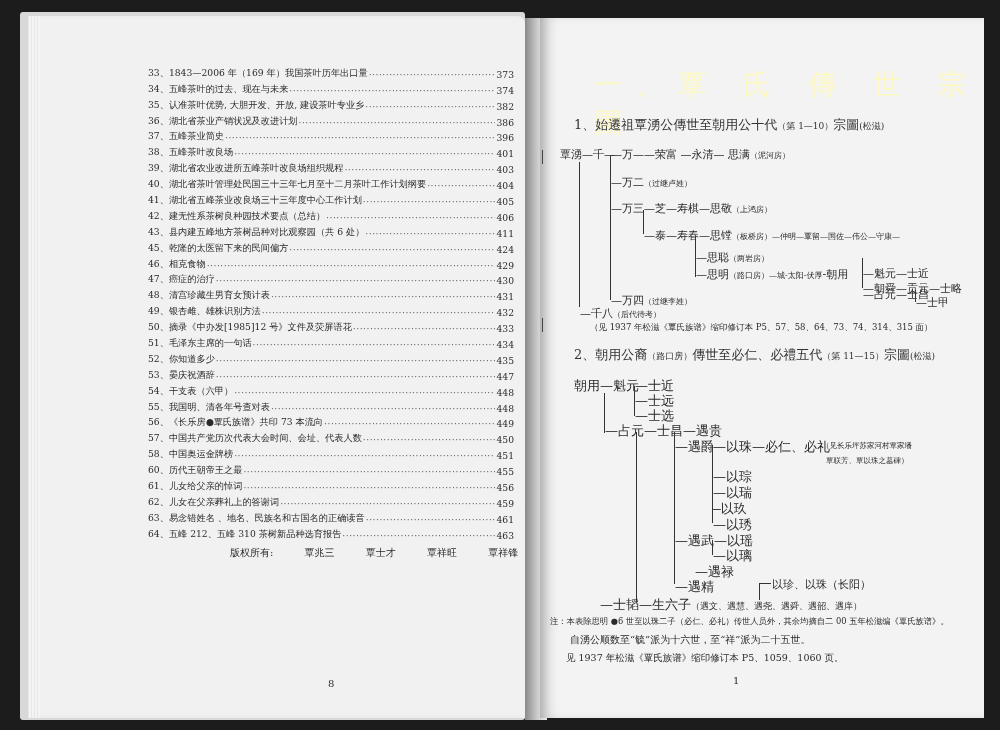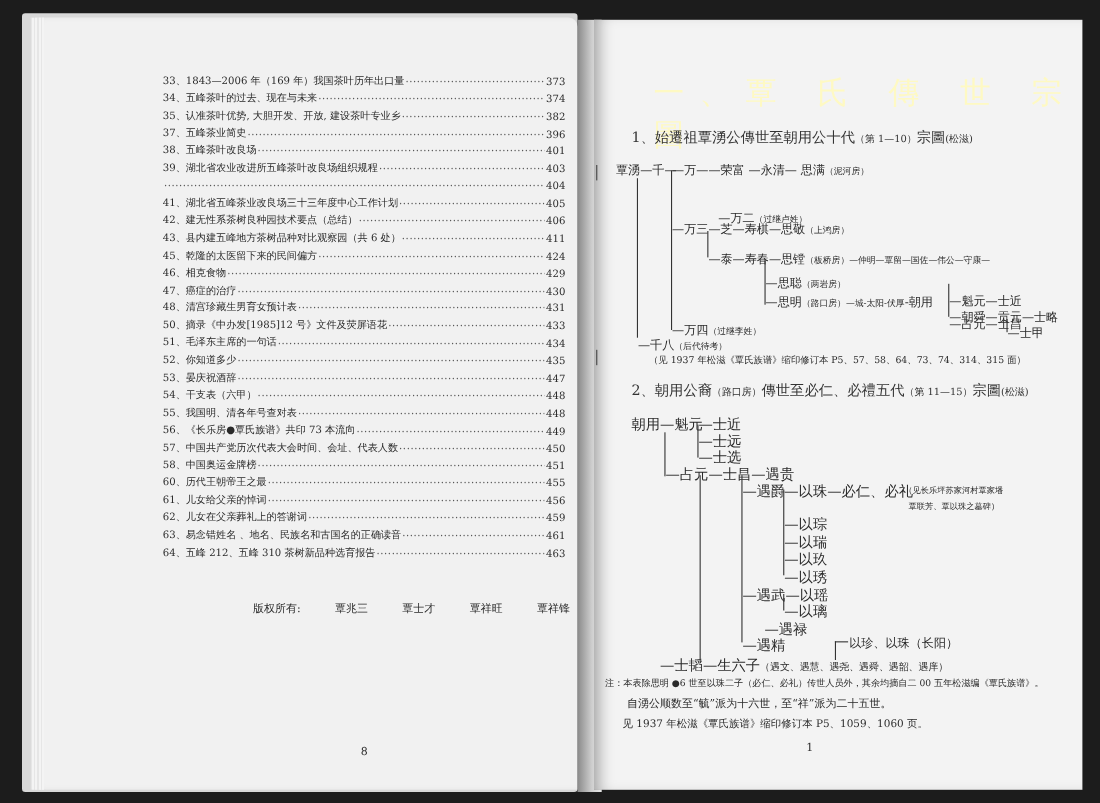--- a/index.html
+++ b/index.html
@@ -49,35 +49,41 @@
       <span class="t">34、五峰茶叶的过去、现在与未来</span>
       <span class="dots"></span>
       <span class="p">374</span>
     </div>
     <div class="toc-row">
       <span class="t">35、认准茶叶优势, 大胆开发、开放, 建设茶叶专业乡</span>
       <span class="dots"></span>
       <span class="p">382</span>
     </div>
     <div class="toc-row">
+      <span class="t">36、湖北省茶业产销状况及改进计划</span>
+      <span class="dots"></span>
+      <span class="p">386</span>
+    </div>
+    <div class="toc-row">
       <span class="t">37、五峰茶业简史</span>
       <span class="dots"></span>
       <span class="p">396</span>
     </div>
     <div class="toc-row">
       <span class="t">38、五峰茶叶改良场</span>
       <span class="dots"></span>
       <span class="p">401</span>
     </div>
     <div class="toc-row">
       <span class="t">39、湖北省农业改进所五峰茶叶改良场组织规程</span>
       <span class="dots"></span>
       <span class="p">403</span>
     </div>
     <div class="toc-row">
+      <span class="t">40、湖北省茶叶管理处民国三十三年七月至十二月茶叶工作计划纲要</span>
       <span class="dots"></span>
       <span class="p">404</span>
     </div>
     <div class="toc-row">
       <span class="t">41、湖北省五峰茶业改良场三十三年度中心工作计划</span>
       <span class="dots"></span>
       <span class="p">405</span>
     </div>
     <div class="toc-row">
       <span class="t">42、建无性系茶树良种园技术要点（总结）</span>
@@ -101,20 +107,25 @@
     </div>
     <div class="toc-row">
       <span class="t">47、癌症的治疗</span>
       <span class="dots"></span>
       <span class="p">430</span>
     </div>
     <div class="toc-row">
       <span class="t">48、清宫珍藏生男育女预计表</span>
       <span class="dots"></span>
       <span class="p">431</span>
+    </div>
+    <div class="toc-row">
+      <span class="t">49、银杏雌、雄株识别方法</span>
+      <span class="dots"></span>
+      <span class="p">432</span>
     </div>
     <div class="toc-row">
       <span class="t">50、摘录《中办发[1985]12 号》文件及荧屏语花</span>
       <span class="dots"></span>
       <span class="p">433</span>
     </div>
     <div class="toc-row">
       <span class="t">51、毛泽东主席的一句话</span>
       <span class="dots"></span>
       <span class="p">434</span>
@@ -196,21 +207,21 @@
   <span>1、始遷祖覃湧公傳世至朝用公十代</span><small>（第 1—10）</small><span>宗圖</span><small>(松滋)</small>
 </div>
 
 <div class="mark" style="left:542px;top:150px;height:14px;"></div>
 <div class="mark" style="left:542px;top:318px;height:14px;"></div>
 
 <div class="t1" style="left:560px;top:147px;"><span>覃湧</span>—<span>千</span>—</div>
 <div class="ln" style="left:579px;top:162px;width:1px;height:145px;"></div>
 <div class="ln" style="left:610px;top:155px;width:1px;height:145px;"></div>
 <div class="t1" style="left:611px;top:147px;">—<span>万</span>——<span>荣富</span> —<span>永清</span>— <span>思满</span><small>（泥河房）</small></div>
-<div class="t1" style="left:611px;top:191px;margin-left:42px;">—<span>万二</span><small>（过继卢姓）</small></div>
+<div class="t1" style="left:611px;top:175px;">—<span>万二</span><small>（过继卢姓）</small></div>
 <div class="t1" style="left:611px;top:201px;">—<span>万三</span>—<span>芝</span>—<span>寿棋</span>—<span>思敬</span><small>（上鸿房）</small></div>
 <div class="ln" style="left:643px;top:210px;width:1px;height:24px;"></div>
 <div class="t1" style="left:644px;top:228px;">—<span>泰</span>—<span>寿春</span>—<span>思镗</span><small>（板桥房）</small><small>—仲明—覃留—国佐—伟公—守康—</small></div>
 <div class="ln" style="left:695px;top:237px;width:1px;height:40px;"></div>
 <div class="t1" style="left:696px;top:250px;">—<span>思聪</span><small>（两岩房）</small></div>
 <div class="t1" style="left:696px;top:267px;">—<span>思明</span><small>（路口房）</small><small>—城-太阳-伏厚</small>-<span>朝用</span></div>
 <div class="ln" style="left:862px;top:258px;width:1px;height:30px;"></div>
 <div class="t1" style="left:863px;top:251px;margin-top:36px;">—<span>占元</span>—<span>士昌</span></div>
 <div class="t1" style="left:863px;top:266px;">—<span>魁元</span>—<span>士近</span></div>
 <div class="t1" style="left:863px;top:281px;text-align:center;">—<span>朝舜</span>—<span>贡元</span>—<span>士略</span></div>
@@ -233,21 +244,21 @@
 <div class="t2" style="left:605px;top:422px;">—<span>占元</span>—<span>士昌</span>—<span>遇贵</span></div>
 <div class="ln" style="left:636px;top:432px;width:1px;height:170px;"></div>
 <div class="ln" style="left:674px;top:432px;width:1px;height:152px;"></div>
 <div class="t2" style="left:675px;top:438px;">—<span>遇爵</span></div>
 <div class="ln" style="left:712px;top:445px;width:1px;height:78px;"></div>
 <div class="t2" style="left:713px;top:438px;">—<span>以珠</span>—<span>必仁、必礼</span></div>
 <div class="note" style="left:822px;top:441px;font-size:7.5px;">（见长乐坪苏家河村覃家墦</div>
 <div class="note" style="left:826px;top:456px;font-size:7.5px;">覃联芳、覃以珠之墓碑）</div>
 <div class="t2" style="left:713px;top:468px;">—<span>以琮</span></div>
 <div class="t2" style="left:713px;top:484px;">—<span>以瑞</span></div>
-<div class="t2" style="left:713px;top:500px;">—<span>以玖</span></div>
+<div class="t2" style="left:713px;top:500px;font-family:Liberation Mono, monospace;">—<span>以玖</span></div>
 <div class="t2" style="left:713px;top:516px;">—<span>以琇</span></div>
 <div class="t2" style="left:675px;top:532px;">—<span>遇武</span>—<span>以瑶</span></div>
 <div class="ln" style="left:712px;top:540px;width:1px;height:15px;"></div>
 <div class="t2" style="left:713px;top:547px;">—<span>以璃</span></div>
 <div class="t2" style="left:675px;top:563px;margin-left:20px;">—<span>遇禄</span></div>
 <div class="t2" style="left:675px;top:578px;">—<span>遇精</span></div>
 <div class="ln" style="left:759px;top:583px;width:1px;height:17px;"></div>
 <div class="ln" style="left:759px;top:583px;width:12px;height:1px;"></div>
 <div class="t1" style="left:772px;top:577px;">以珍、以珠（长阳）</div>
 <div class="t2" style="left:600px;top:596px;">—<span>士韬</span>—<span>生六子</span><small style="font-size:9px">（遇文、遇慧、遇尧、遇舜、遇韶、遇庠）</small></div>

